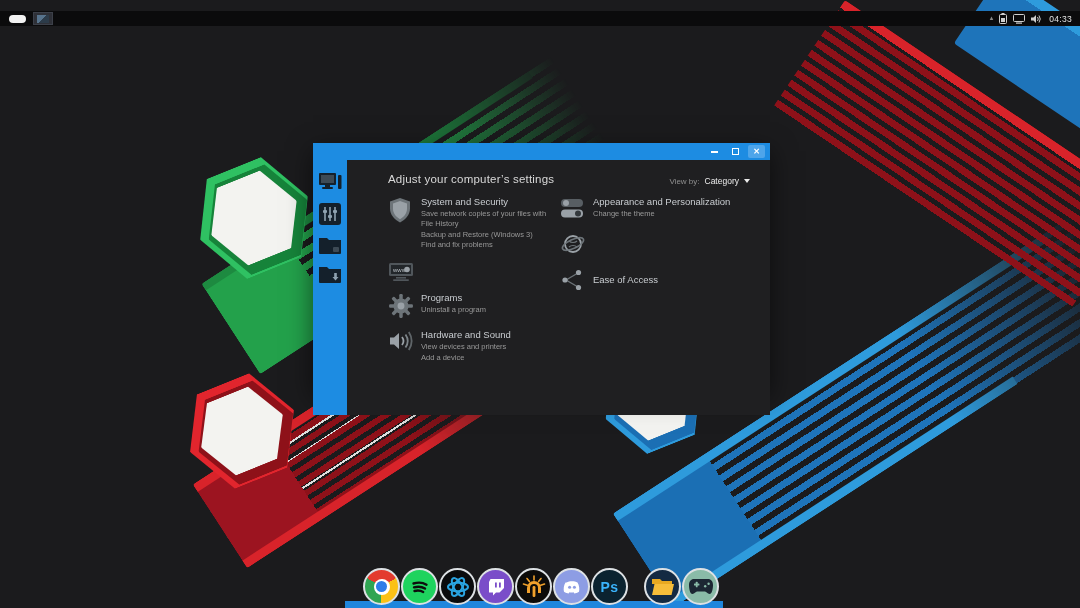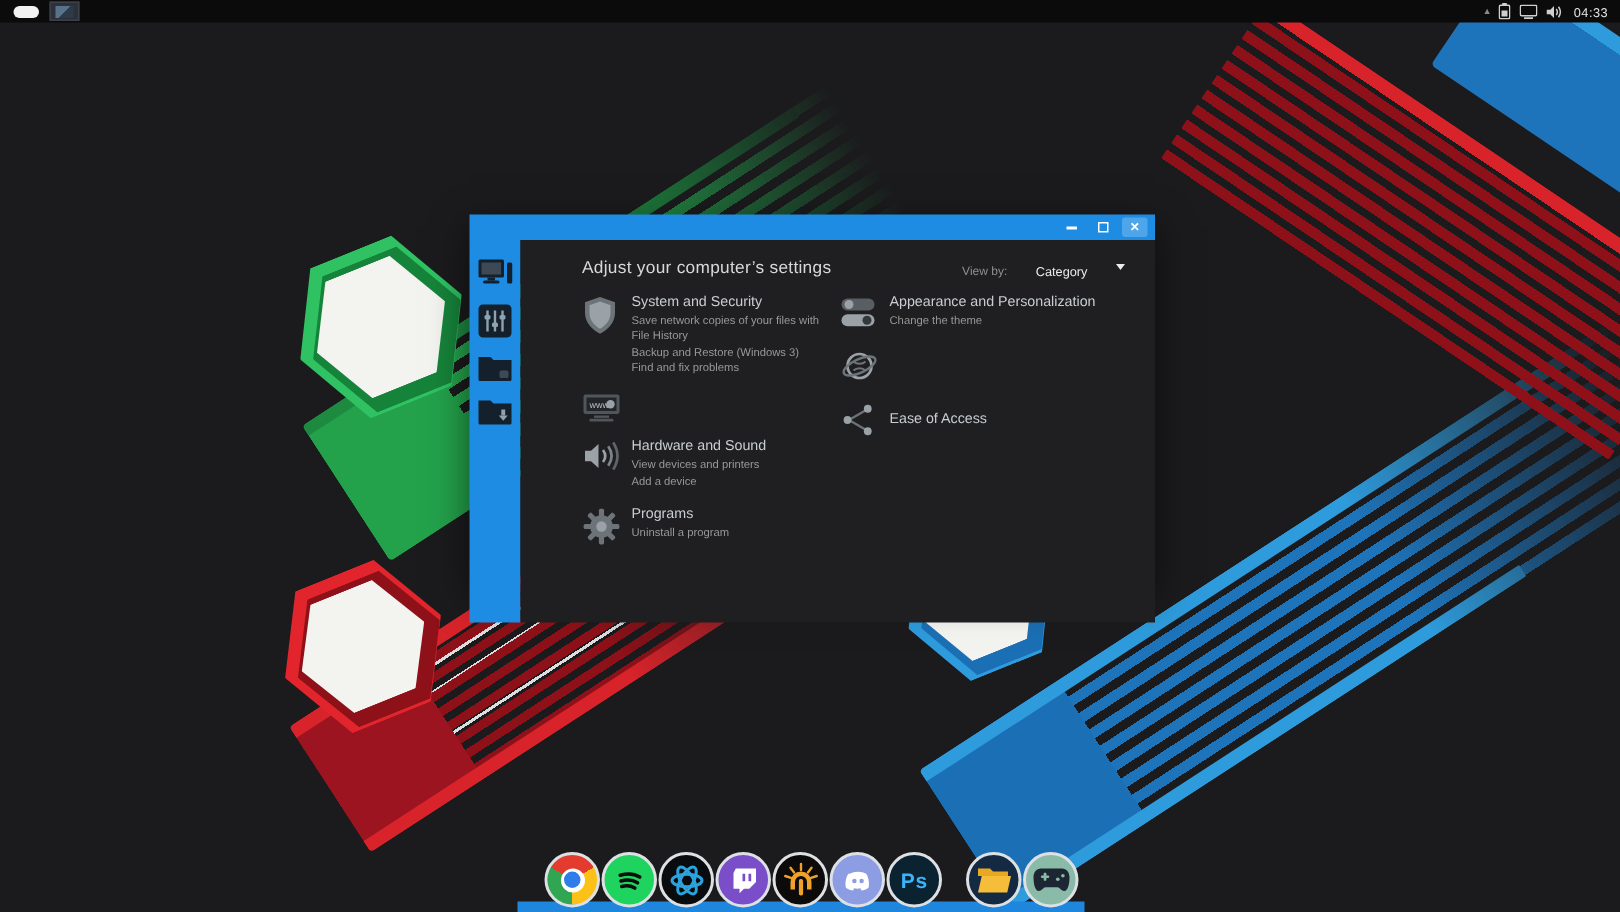--- a/index.html
+++ b/index.html
@@ -1,21 +1,21 @@
 <!DOCTYPE html>
 <html><head>
 <meta charset="utf-8">
 <style>
   * { margin:0; padding:0; box-sizing:border-box; }
   html,body { width:1080px; height:608px; overflow:hidden; background:#101012;
               font-family:"Liberation Sans", sans-serif; }
   .screen { position:relative; width:1080px; height:608px; background:#1b1b1d; overflow:hidden; }
 
   
-  .topbar { position:absolute; top:0; left:0; right:0; height:15px; background:#0b0b0c;
+  .topbar { position:absolute; top:11px; left:0; right:0; height:15px; background:#0b0b0c;
             display:flex; align-items:center; justify-content:space-between; z-index:30; }
   .tb-left { display:flex; align-items:center; height:100%; }
   .pill { width:17px; height:8px; background:#f2f2f2; border-radius:4px; margin:0 7px 0 9px; }
   .task-thumb { width:20px; height:13px; background:#2e3037; border:1px solid #3c4049;
                 display:flex; align-items:center; justify-content:center; }
   .task-thumb i { display:block; width:12px; height:8px;
                   background:linear-gradient(135deg,#57738c 0 50%,#2c3b49 50% 100%); }
   .tb-right { display:flex; align-items:center; gap:6px; padding-right:8px; color:#cfcfcf; }
   .tray-caret { font-size:7px; color:#8a8a8a; transform:translateY(-1px); }
   .tb-right svg { display:block; }
@@ -83,21 +83,21 @@
           color:#fff; font-size:9px; line-height:1; cursor:default; }
   .btn-min span { display:block; width:7px; height:2px; background:#fff; }
   .btn-max span { display:block; width:7px; height:7px; border:1.5px solid #fff; }
   .btn-close { background:#4ea5ea; border-radius:2px; font-size:8px; font-weight:bold; }
   .wbody { display:flex; height:255px; }
   .wsidebar { width:34px; background:#1d8ce2; display:flex; flex-direction:column;
               align-items:center; padding-top:11px; gap:9px; }
   .wsidebar svg { display:block; }
   .wcontent { flex:1; background:#1f1f21; position:relative; padding:13px 0 0 41px; }
   .wtitle { font-size:11.5px; color:#d8d8d8; letter-spacing:.2px; }
-  .viewby { position:absolute; right:20px; top:16px; display:flex; gap:19px; }
+  .viewby { position:absolute; right:20px; top:16px; display:flex; align-items:center; gap:5px; }
   .viewby-label { font-size:8px; color:#8f8f8f; }
   .viewby-value { font-size:8.5px; color:#ececec; }
   .caret-down { width:0; height:0; border-left:3.5px solid transparent;
                 border-right:3.5px solid transparent; border-top:4px solid #ececec; }
   .cats { display:flex; margin-top:11px; }
   .col { display:flex; flex-direction:column; }
   .col-left { width:172px; }
   .col-right { width:210px; }
   .cat { display:flex; margin-bottom:10px; }
   .cicon { width:26px; flex:none; margin-right:7px; padding-top:1px; }
@@ -284,40 +284,20 @@
                     <text x="5" y="10" font-size="6" fill="#b9bfc4" font-family="Liberation Sans, sans-serif">www</text>
                     <circle cx="19" cy="7.5" r="2.8" fill="#9aa1a7"></circle>
                     <rect x="8" y="15" width="10" height="1.6" fill="#50565b"></rect>
                     <rect x="5" y="17.2" width="16" height="1.8" rx="0.9" fill="#50565b"></rect>
                   </svg>
               </span>
             </div>
 
             <div class="cat">
               <span class="cicon">
-                <svg width="26" height="22" viewBox="0 0 26 22">
-                    <polygon points="2,7.5 6,7.5 11,3 11,19 6,14.5 2,14.5" fill="#9aa1a7"></polygon>
-                    <path d="M14 7 Q17 11 14 15" fill="none" stroke="#9aa1a7" stroke-width="1.8"></path>
-                    <path d="M17.5 4.5 Q22 11 17.5 17.5" fill="none" stroke="#7d8489" stroke-width="1.8"></path>
-                    <path d="M20.8 2 Q26.5 11 20.8 20" fill="none" stroke="#5f6569" stroke-width="1.8"></path>
-                  </svg>
-              </span>
-              <div class="ctext">
-                <div class="ctitle">Hardware and Sound</div>
-                <div class="clink">
-                    <span>View devices and printers</span>
-                  </div>
-                <div class="clink">
-                    <span>Add a device</span>
-                  </div>
-              </div>
-            </div>
-
-            <div class="cat">
-              <span class="cicon">
                 <svg width="26" height="26" viewBox="0 0 24 24">
                     <g fill="#6d7479">
                       <rect x="10.4" y="1" width="3.2" height="6" rx="1" transform="rotate(0 12 12)"></rect>
                       <rect x="10.4" y="1" width="3.2" height="6" rx="1" transform="rotate(45 12 12)"></rect>
                       <rect x="10.4" y="1" width="3.2" height="6" rx="1" transform="rotate(90 12 12)"></rect>
                       <rect x="10.4" y="1" width="3.2" height="6" rx="1" transform="rotate(135 12 12)"></rect>
                       <rect x="10.4" y="1" width="3.2" height="6" rx="1" transform="rotate(180 12 12)"></rect>
                       <rect x="10.4" y="1" width="3.2" height="6" rx="1" transform="rotate(225 12 12)"></rect>
                       <rect x="10.4" y="1" width="3.2" height="6" rx="1" transform="rotate(270 12 12)"></rect>
                       <rect x="10.4" y="1" width="3.2" height="6" rx="1" transform="rotate(315 12 12)"></rect>
@@ -326,20 +306,40 @@
                     <circle cx="12" cy="12" r="3.2" fill="#9aa1a7"></circle>
                   </svg>
               </span>
               <div class="ctext">
                 <div class="ctitle">Programs</div>
                 <div class="clink">
                     <span>Uninstall a program</span>
                   </div>
               </div>
             </div>
+
+            <div class="cat">
+              <span class="cicon">
+                <svg width="26" height="22" viewBox="0 0 26 22">
+                    <polygon points="2,7.5 6,7.5 11,3 11,19 6,14.5 2,14.5" fill="#9aa1a7"></polygon>
+                    <path d="M14 7 Q17 11 14 15" fill="none" stroke="#9aa1a7" stroke-width="1.8"></path>
+                    <path d="M17.5 4.5 Q22 11 17.5 17.5" fill="none" stroke="#7d8489" stroke-width="1.8"></path>
+                    <path d="M20.8 2 Q26.5 11 20.8 20" fill="none" stroke="#5f6569" stroke-width="1.8"></path>
+                  </svg>
+              </span>
+              <div class="ctext">
+                <div class="ctitle">Hardware and Sound</div>
+                <div class="clink">
+                    <span>View devices and printers</span>
+                  </div>
+                <div class="clink">
+                    <span>Add a device</span>
+                  </div>
+              </div>
+            </div>
           </div>
 
           <div class="col col-right">
 
 
             <div class="cat">
               <span class="cicon">
                 <svg width="26" height="22" viewBox="0 0 26 22">
                     <rect x="1" y="2" width="22" height="8" rx="4" fill="#585e63"></rect>
                     <circle cx="6" cy="6" r="3" fill="#9aa1a7"></circle>

